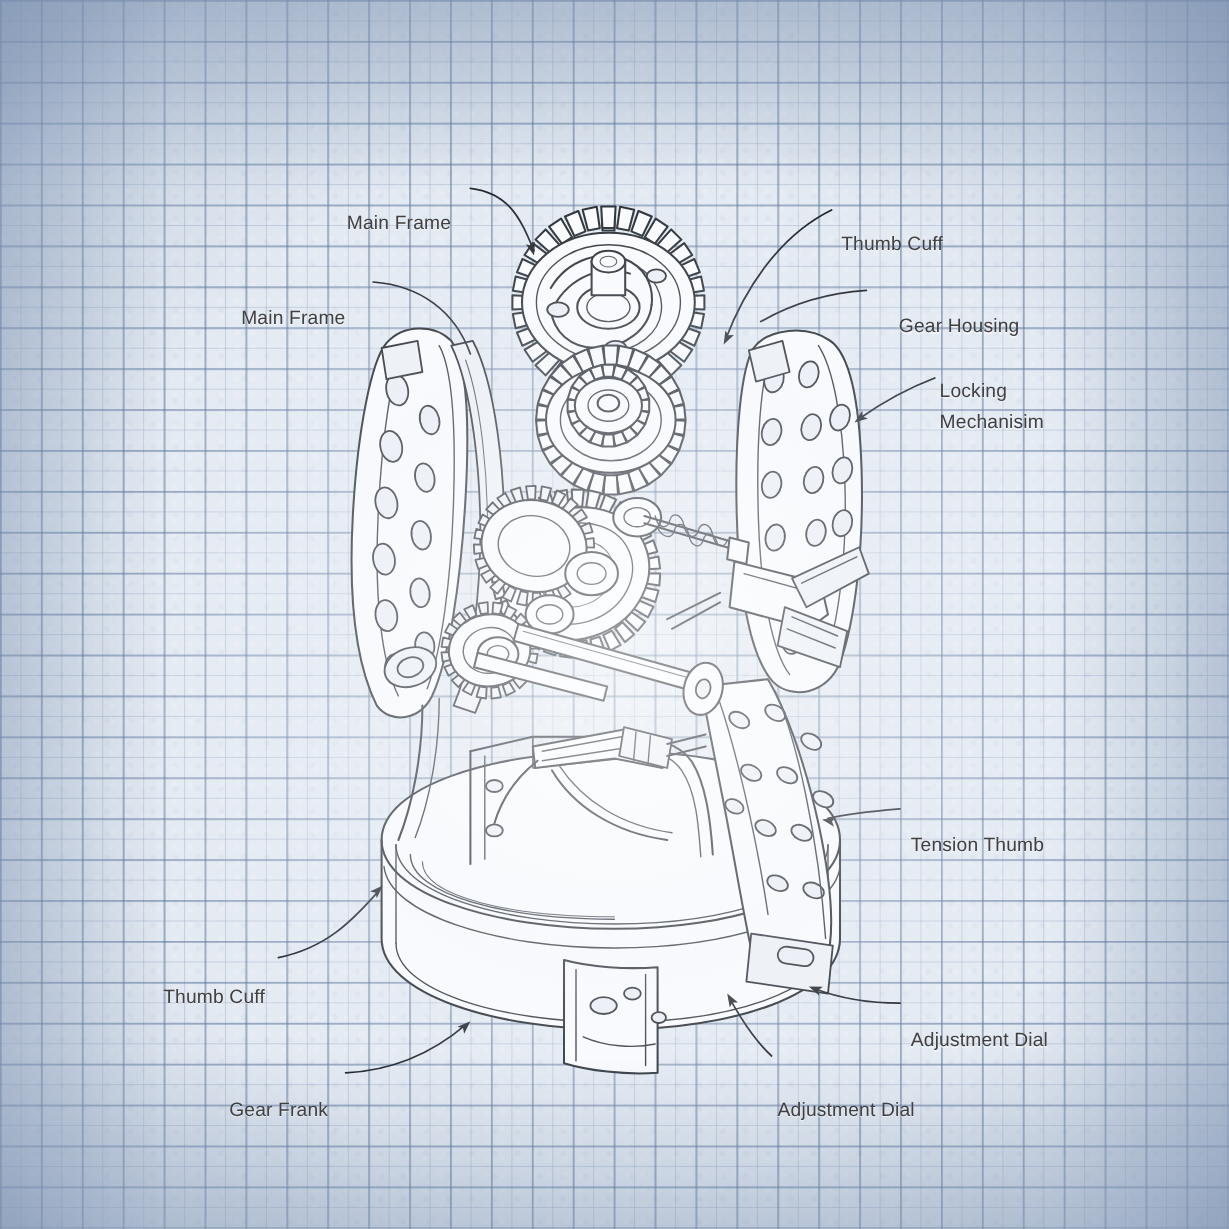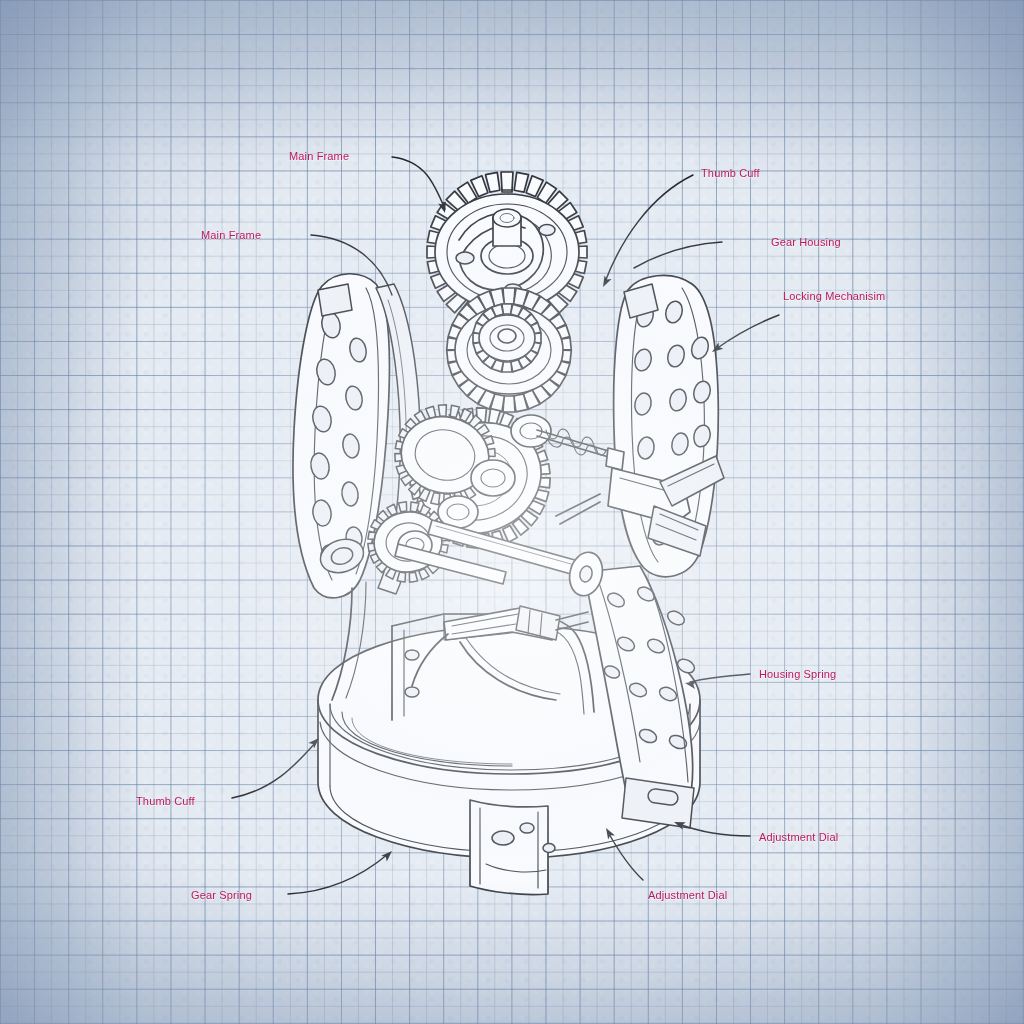--- a/index.html
+++ b/index.html
@@ -52,22 +52,22 @@
   .ln{fill:none;stroke:#20242b;stroke-width:1.7;stroke-linecap:round;stroke-linejoin:round;}
   .ln-t{fill:none;stroke:#2b3038;stroke-width:1.15;stroke-linecap:round;stroke-linejoin:round;}
   .ln-h{fill:none;stroke:#3d434c;stroke-width:.85;stroke-linecap:round;}
   .fl{fill:#fbfcfe;stroke:#20242b;stroke-width:1.7;stroke-linejoin:round;}
   .fl-s{fill:#eef1f6;stroke:#20242b;stroke-width:1.5;stroke-linejoin:round;}
   .hole{fill:#eceff5;stroke:#23272e;stroke-width:1.5;}
   .lead{fill:none;stroke:#1c2026;stroke-width:1.45;stroke-linecap:round;}
   .arrowhead{fill:#1c2026;}
   
   .label{
-    position:absolute;color:#be185d;font-size:11px;letter-spacing:.15px;
-    white-space:nowrap;line-height:1.62;text-shadow:0 1px 0 rgba(255,255,255,.55);
+    position:absolute;color:#404040;font-size:16px;letter-spacing:.15px;
+    white-space:nowrap;line-height:1.62;text-shadow:0 1px 0 rgba(255,255,255,.55);margin-top:26px;
   }
   .label.two{white-space:normal;width:122px;}
 </style>
 </head>
 <body>
 
 <div id="page">
 
   <div class="paper"></div>
   <div class="paper-tex"></div>
@@ -826,22 +826,22 @@
       </g>
   </svg>
 
   <div class="vignette"></div>
   <div class="edge-shade"></div>
 
   <div id="label-layer">
       <div class="label" style="left: 289px; top: 148px;">Main Frame</div>
       <div class="label" style="left: 701px; top: 165px;">Thumb Cuff</div>
       <div class="label" style="left: 201px; top: 227px;">Main Frame</div>
-      <div class="label" style="left: 771px; top: 234px;">Gear Housing</div>
+      <div class="label" style="left: 749px; top: 234px;">Gear Housing</div>
       <div class="label two" style="left: 783px; top: 288px;">Locking Mechanisim</div>
-      <div class="label" style="left: 759px; top: 666px;">Housing Spring</div>
+      <div class="label" style="left: 759px; top: 666px;">Tension Thumb</div>
       <div class="label" style="left: 136px; top: 793px;">Thumb Cuff</div>
       <div class="label" style="left: 759px; top: 829px;">Adjustment Dial</div>
-      <div class="label" style="left: 191px; top: 887px;">Gear Spring</div>
+      <div class="label" style="left: 191px; top: 887px;">Gear Frank</div>
       <div class="label" style="left: 648px; top: 887px;">Adjustment Dial</div>
     </div>
 
 </div>
 
 </body></html>

